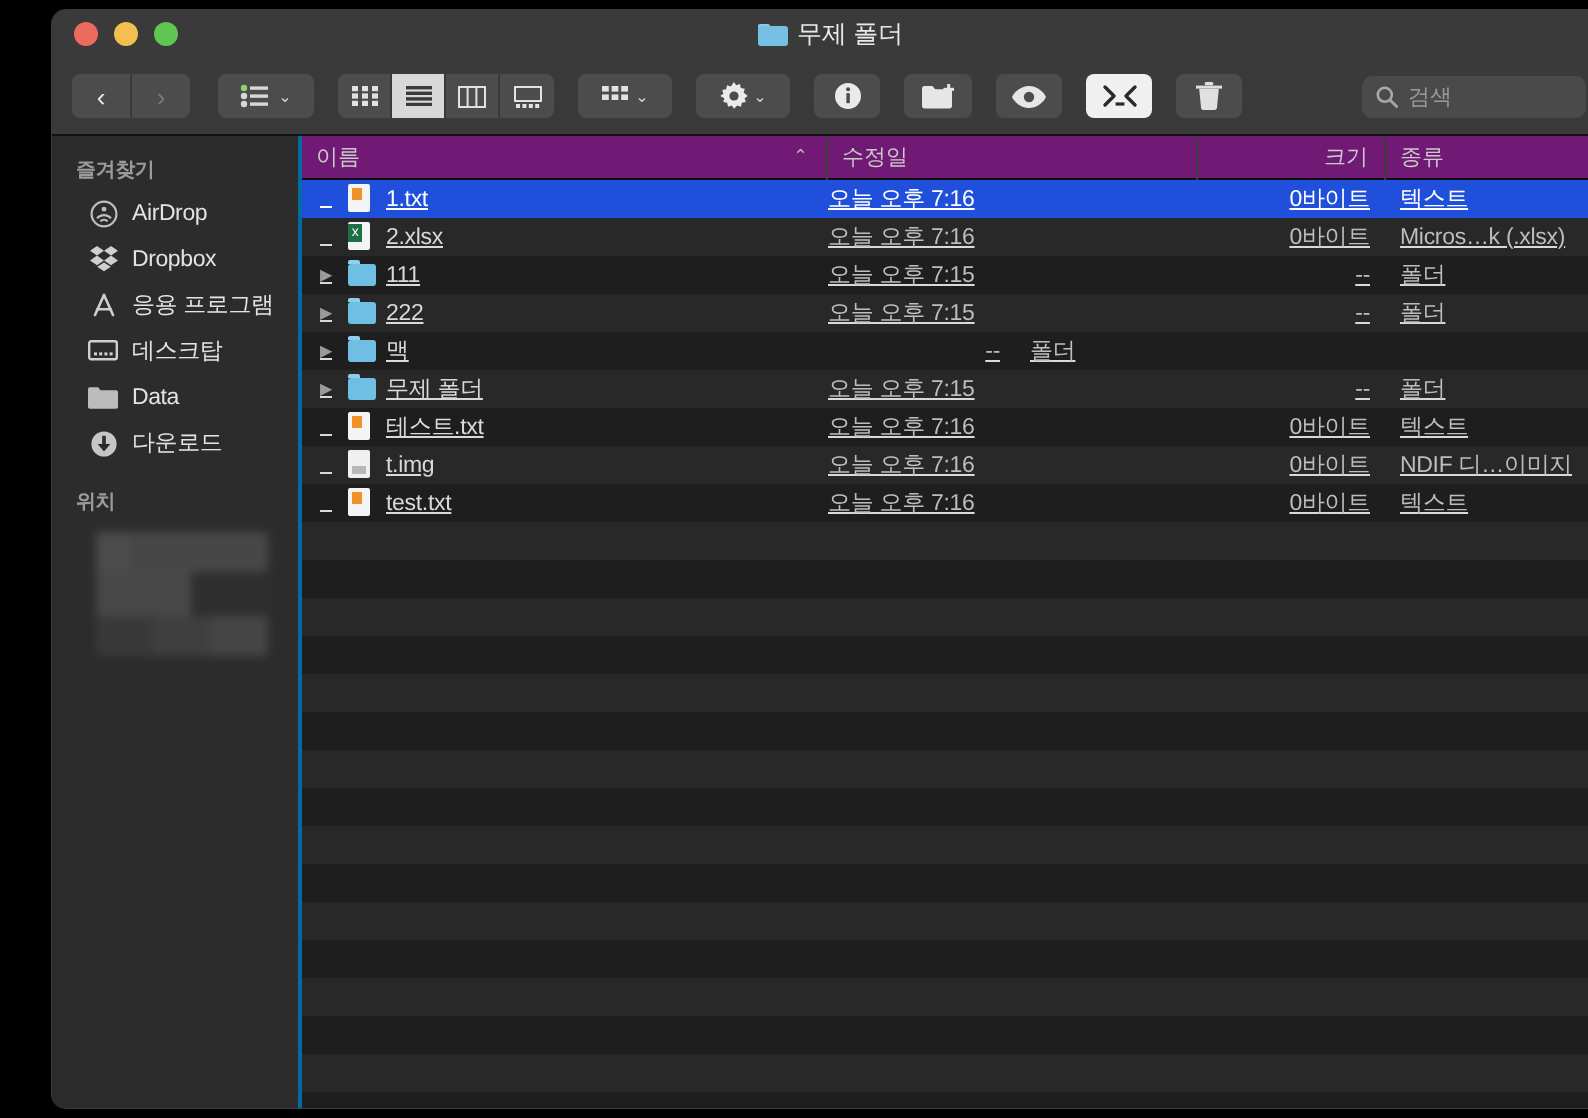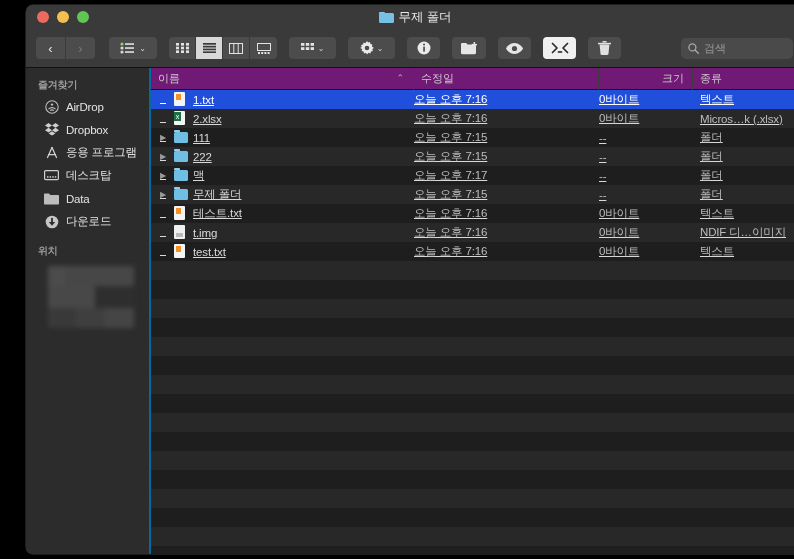--- a/index.html
+++ b/index.html
@@ -175,21 +175,21 @@
     font-size: 11.5px; color: #d9d9d9; letter-spacing: -0.15px; text-decoration: underline;
   }
   .row.odd  { background: #1e1e1e; }
   .row.even { background: #282828; }
   .row.selected { background: #2050db; color: #ffffff; }
   .c-name { width: 263px; display: flex; align-items: center; }
   .c-date { width: 185px; color: #bdbdbd; }
   .row.selected .c-date,
   .row.selected .c-size,
   .row.selected .c-kind { color: #ffffff; }
-  .c-size { width: 94px; padding-right: 8px; color: #bdbdbd; }
+  .c-size { width: 94px; text-align: right; padding-right: 8px; color: #bdbdbd; }
   .c-kind { flex: 1; color: #bdbdbd; padding-left: 7px; }
   .twisty {
     width: 14px; flex: 0 0 14px; margin-left: 9px;
     color: #9a9a9a; font-size: 8px; line-height: 1;
   }
   .twisty.blank { color: transparent; }
   .fico { width: 14px; height: 15px; flex: 0 0 14px; margin-right: 5px; position: relative; }
   .fname { white-space: nowrap; }
 
   
@@ -560,21 +560,20 @@
           </div>
 
           <div class="row odd">
             <div class="c-name">
               <span class="twisty">▶</span>
               <span class="fico">
                   <span class="ic-folder"></span>
                 </span>
               <span class="fname">맥</span>
             </div>
-            <div class="c-date">오늘 오후 7:17</div>
             <div class="c-size">--</div>
             <div class="c-kind">폴더</div>
           </div>
 
           <div class="row even">
             <div class="c-name">
               <span class="twisty">▶</span>
               <span class="fico">
                   <span class="ic-folder"></span>
                 </span>

